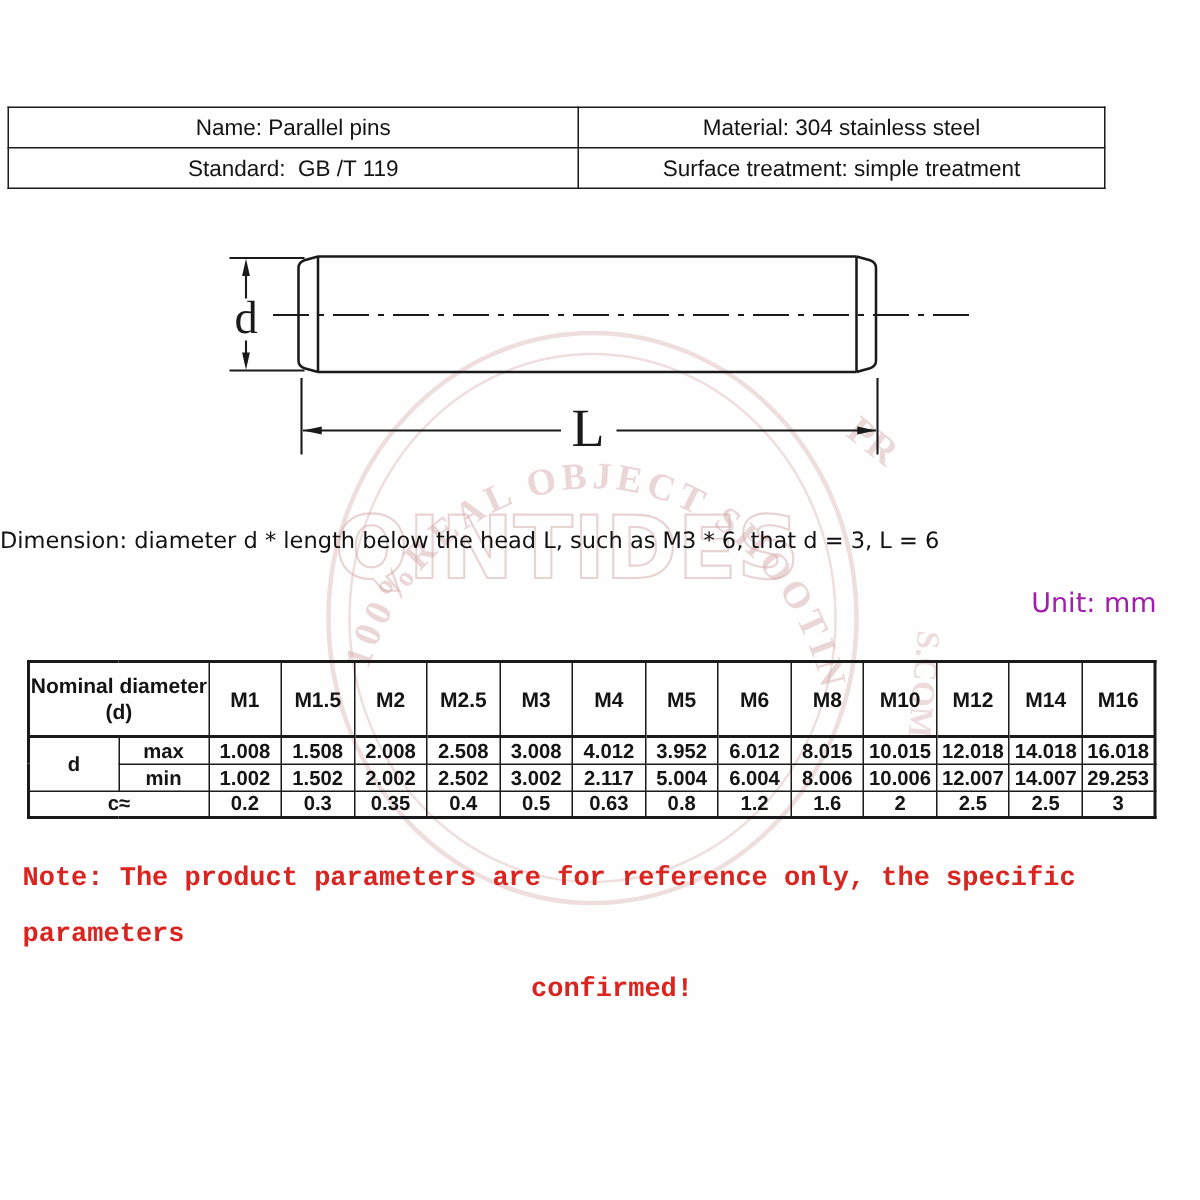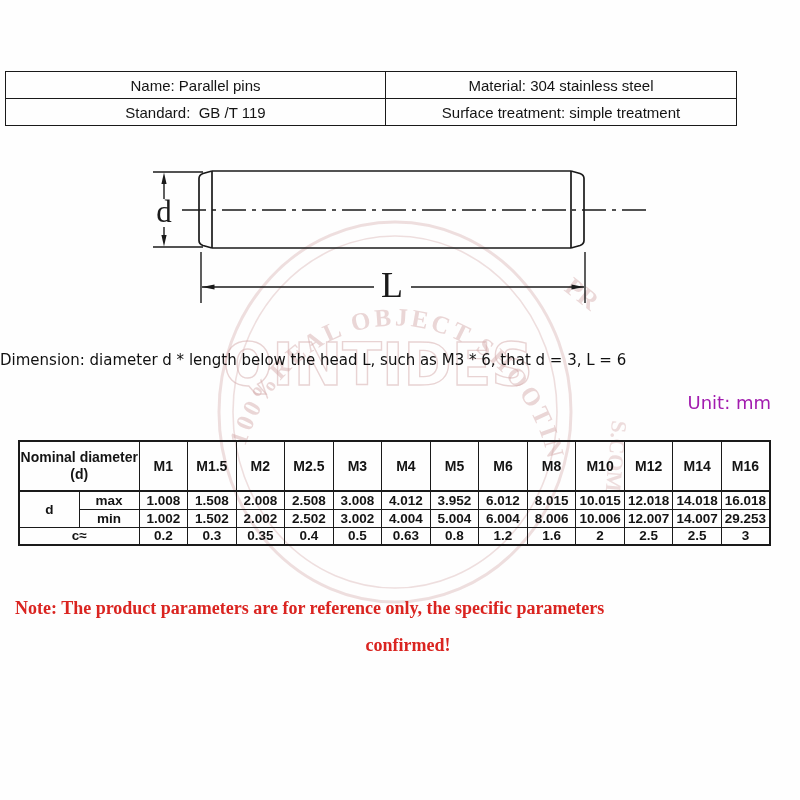--- a/index.html
+++ b/index.html
@@ -44,22 +44,22 @@
   #dimension-note {
     position:absolute; left:0; top:351px; width:100%; text-align:left;
     font-family:"DejaVu Sans", sans-serif; font-size:15px; color:#111; z-index:3;
   }
   #unit-label {
     position:absolute; right:29px; top:392px;
     font-family:"DejaVu Sans", sans-serif; font-size:18px; font-weight:400;
     color:#a21caf; z-index:3;
   }
   #note-block {
-    position:absolute; left:0; top:590px; width:100%; z-index:3;
-    font-family:Liberation Serif, serif; font-size:18px; font-weight:600;
+    position:absolute; left:0; top:568px; width:100%; z-index:3;
+    font-family:Liberation Mono, monospace; font-size:18px; font-weight:600;
     color:#da2420; line-height:37px;
   }
   .note-line { padding-left:15px; }
   .note-line.centered { padding-left:16px; text-align:center; }
 </style>
 </head>
 <body>
 
 <svg id="watermark-layer" viewBox="0 0 800 800">
   <defs>
@@ -174,21 +174,21 @@
         <td>14.018</td>
         <td>16.018</td>
       </tr>
   <tr class="d-row" id="spec-min-row">
     <td>min</td>
   <td>1.002</td>
         <td>1.502</td>
         <td>2.002</td>
         <td>2.502</td>
         <td>3.002</td>
-        <td>4.004</td>
+        <td>2.117</td>
         <td>5.004</td>
         <td>6.004</td>
         <td>8.006</td>
         <td>10.006</td>
         <td>12.007</td>
         <td>14.007</td>
         <td>29.253</td>
       </tr>
   <tr class="c-row" id="spec-c-row">
     <td colspan="2">c≈</td>

